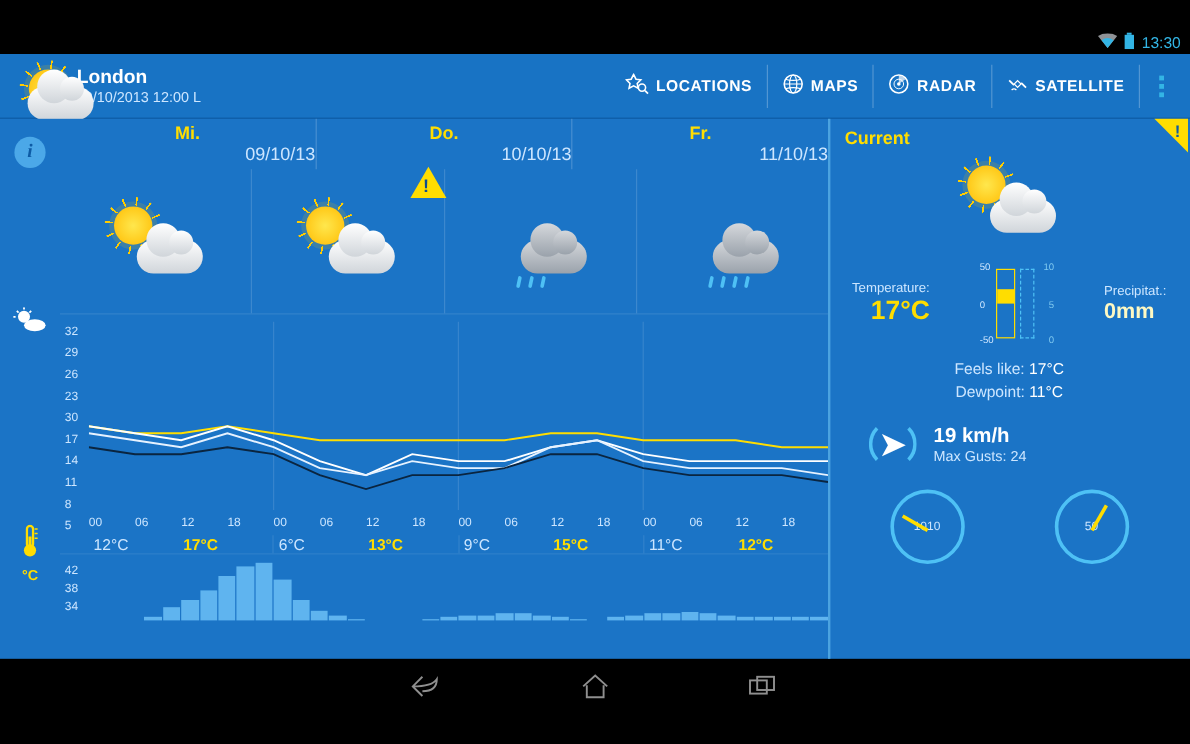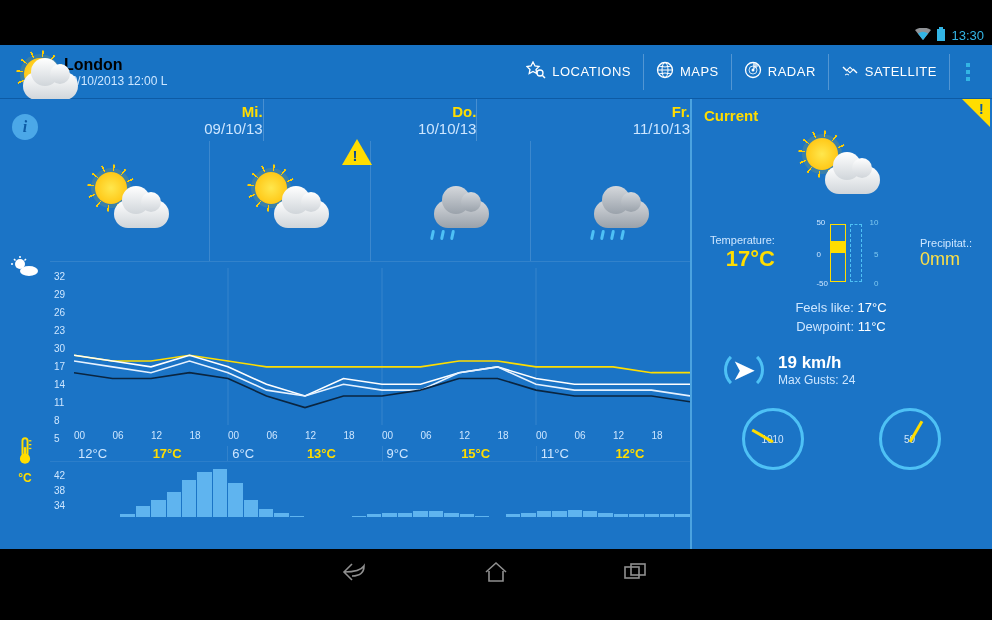--- a/index.html
+++ b/index.html
@@ -6,41 +6,41 @@
   html, body { width: 992px; height: 620px; overflow: hidden; font-family: Arial, sans-serif; background: #000; }
   .screen { width: 992px; height: 620px; display: flex; flex-direction: column; }
   .black-bar { background: #000; height: 25px; width: 100%; }
   
   
   .status-bar { background: #000; height: 20px; display: flex; justify-content: flex-end; align-items: center; padding-right: 8px; gap: 6px; color: #33b5e5; font-size: 13px; }
   
   
   .app-header { background: #1873c4; height: 54px; display: flex; align-items: center; padding: 0 14px; border-bottom: 1px solid #0d5ba5; color: #fff; }
   .app-header .loc-icon { width: 40px; height: 40px; margin-right: 10px; position: relative; }
-  .loc-title { color: #000000; font-weight: bold; font-size: 16px; }
+  .loc-title { color: #ffffff; font-weight: bold; font-size: 16px; }
   .loc-subtitle { color: #cde6ff; font-size: 12px; }
   .header-spacer { flex: 1; }
   .nav-items { display: flex; align-items: center; gap: 0; }
-  .nav-item { display: flex; align-items: center; gap: 6px; padding: 0 12px; color: #fff; font-size: 13px; font-weight: normal; letter-spacing: 0.5px; border-right: 1px solid rgba(255,255,255,0.25); height: 36px; cursor: pointer; }
+  .nav-item { display: flex; align-items: center; gap: 6px; padding: 0 12px; color: #fff; font-size: 13px; font-weight: bold; letter-spacing: 0.5px; border-right: 1px solid rgba(255,255,255,0.25); height: 36px; cursor: pointer; }
   .nav-item:last-of-type { border-right: none; }
   .menu-dots { display: flex; flex-direction: column; gap: 3px; margin-left: 8px; cursor: pointer; padding: 8px; }
   .menu-dots span { width: 4px; height: 4px; background: #33b5e5; }
   
   
   .main { flex: 1; display: flex; background: #1b74c6; position: relative; }
   .left-rail { width: 50px; display: flex; flex-direction: column; align-items: center; padding-top: 12px; gap: 40px; }
   .rail-btn { width: 32px; height: 32px; display: flex; align-items: center; justify-content: center; cursor: pointer; }
   .info-circle { width: 26px; height: 26px; border-radius: 50%; background: #4ba8e8; color: #0d5ba5; font-style: italic; font-weight: bold; font-family: Georgia, serif; display: flex; align-items: center; justify-content: center; font-size: 16px; }
   
   
   .forecast { width: 640px; position: relative; }
   .day-row { display: flex; height: 42px; }
   .day-col { flex: 1; text-align: center; border-right: 1px solid rgba(255,255,255,0.2); padding-top: 4px; }
   .day-col:last-child { border-right: none; }
-  .day-name { color: #ffdd00; font-weight: bold; font-size: 15px; text-align: right; }
+  .day-name { color: #ffdd00; font-weight: bold; font-size: 15px; }
   .day-date { color: #cde6ff; font-size: 15px; text-align: right; }
   
   .icon-row { display: flex; height: 120px; }
   .icon-cell { flex: 1; display: flex; align-items: center; justify-content: center; border-right: 1px solid rgba(255,255,255,0.15); position: relative; }
   .icon-cell:last-child { border-right: none; }
   
   .chart-area { position: relative; height: 200px; border-top: 1px solid rgba(255,255,255,0.1); }
   .y-axis { position: absolute; left: 4px; top: 6px; font-size: 10px; color: #cde6ff; line-height: 18px; }
   .y-axis div { height: 18px; }
   
@@ -65,21 +65,21 @@
   
   .current-panel { width: 300px; border-left: 2px solid #4ba3e0; padding: 8px 12px; color: #fff; position: relative; }
   .current-title { color: #ffdd00; font-weight: bold; font-size: 15px; }
   .cur-icon-wrap { display: flex; justify-content: center; padding: 8px 0 16px; }
   
   .temp-row { display: flex; align-items: center; justify-content: space-between; gap: 8px; padding: 0 6px 10px; }
   .temp-box { text-align: right; }
   .temp-label { color: #cde6ff; font-size: 11px; }
   .temp-val { color: #ffdd00; font-size: 22px; font-weight: bold; }
   .precip-box { text-align: left; }
-  .precip-val { color: #fde047; font-size: 18px; font-weight: normal; }
+  .precip-val { color: #fef9c3; font-size: 18px; font-weight: bold; }
   
   .gauge-mini { width: 30px; height: 70px; position: relative; }
   
   .feels-row { text-align: center; font-size: 13px; padding: 2px 0; }
   .feels-row .lbl { color: #cde6ff; }
   .feels-row .val { color: #fff; }
   
   .wind-row { display: flex; align-items: center; gap: 14px; padding: 14px 20px; }
   .wind-icon { width: 40px; height: 40px; border-radius: 50%; border: 3px solid #4ec1f5; border-top-color: transparent; border-bottom-color: transparent; display: flex; align-items: center; justify-content: center; }
   .wind-arrow { color: #fff; font-size: 26px; font-weight: bold; }

